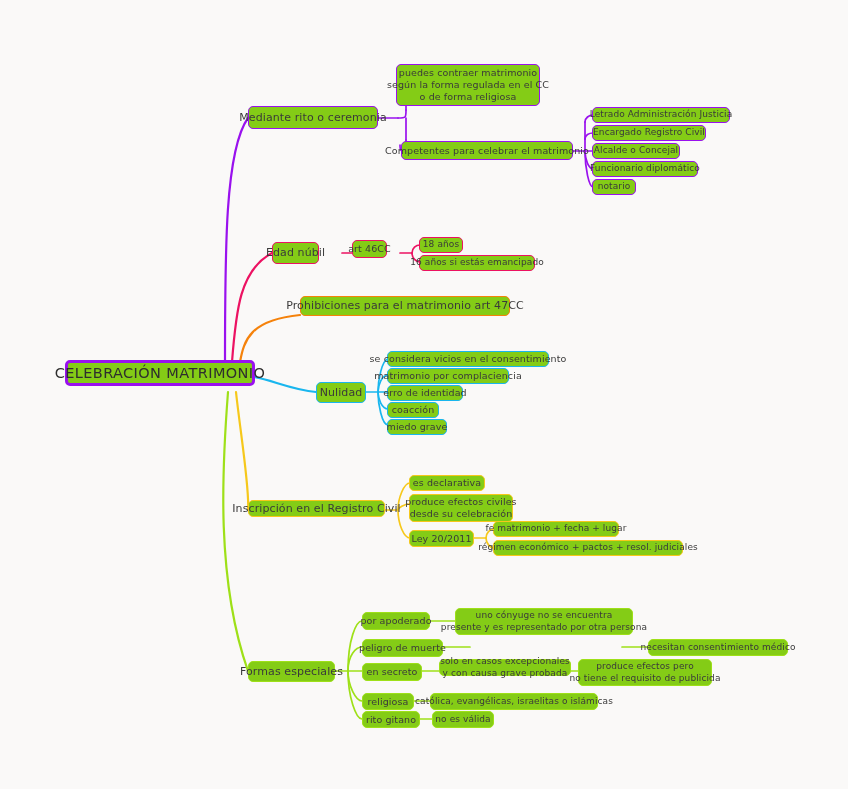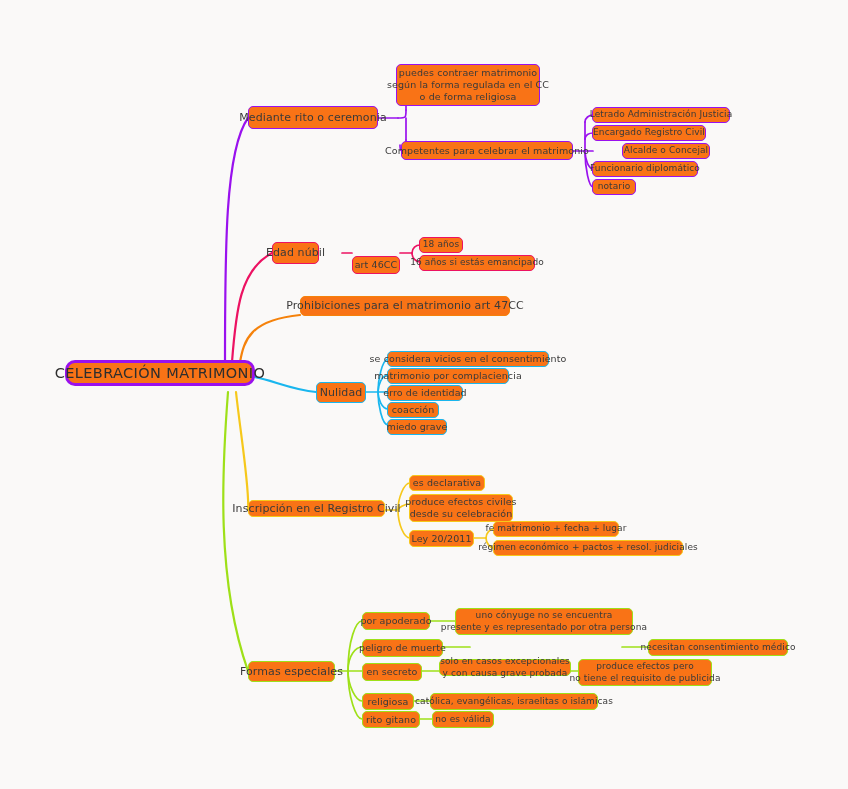--- a/index.html
+++ b/index.html
@@ -20,38 +20,38 @@
     position: absolute;
     left: 0;
     top: 0;
     width: 848px;
     height: 789px;
     pointer-events: none;
   }
   .node {
     position: absolute;
     box-sizing: border-box;
-    background: #f97316;
+    background: #84cc16;
     border-style: solid;
     border-width: 1.6px;
     border-radius: 5px;
     color: #3a3a3a;
     display: flex;
     align-items: center;
     justify-content: center;
     text-align: center;
     line-height: 1.25;
     white-space: pre;
     padding: 2px 6px;
     font-size: 9.5px;
     letter-spacing: 0.1px;
   }
   .node.root {
     border-width: 3px;
-    border-radius: 10px;
+    border-radius: 5px;
     font-size: 14.5px;
     letter-spacing: 0.4px;
     color: #2e2e2e;
     padding: 4px 12px;
   }
   .node.lvl1 {
     font-size: 11px;
     border-width: 1.8px;
     padding: 3px 9px;
   }
@@ -155,27 +155,27 @@
   <div class="node lvl1 c-purple" style="left:248px; top:106px; width:130px; height:23px;">Mediante rito o ceremonia</div>
 
   <div class="node lvl2 c-purple" style="left:396px; top:64px; width:144px; height:42px;">puedes contraer matrimonio
 según la forma regulada en el CC
 o de forma religiosa</div>
 
   <div class="node lvl2 c-purple" style="left:401px; top:141px; width:172px; height:19px;">Competentes para celebrar el matrimonio</div>
 
   <div class="node lvl3 c-purple" style="left:592px; top:107px; width:138px; height:16px;">Letrado Administración Justicia</div>
   <div class="node lvl3 c-purple" style="left:592px; top:125px; width:114px; height:16px;">Encargado Registro Civil</div>
-  <div class="node lvl3 c-purple" style="left:592px; top:143px; width:88px; height:16px;margin-left:30px;">Alcalde o Concejal</div>
+  <div class="node lvl3 c-purple" style="left:592px; top:143px; width:88px; height:16px;">Alcalde o Concejal</div>
   <div class="node lvl3 c-purple" style="left:592px; top:161px; width:106px; height:16px;">Funcionario diplomático</div>
   <div class="node lvl3 c-purple" style="left:592px; top:179px; width:44px; height:16px;">notario</div>
 
   <div class="node lvl1 c-crimson" style="left:272px; top:242px; width:47px; height:22px;">Edad núbil</div>
 
-  <div class="node lvl2 c-crimson" style="left:352px; top:256px; width:48px; height:18px;">art 46CC</div>
+  <div class="node lvl2 c-crimson" style="left:352px; top:240px; width:35px; height:18px;">art 46CC</div>
 
   <div class="node lvl3 c-crimson" style="left:419px; top:237px; width:44px; height:16px;">18 años</div>
   <div class="node lvl3 c-crimson" style="left:419px; top:255px; width:116px; height:16px;">16 años si estás emancipado</div>
 
   <div class="node lvl1 c-orange" style="left:300px; top:296px; width:210px; height:20px;">Prohibiciones para el matrimonio art 47CC</div>
 
   <div class="node lvl1 c-cyan" style="left:316px; top:382px; width:50px; height:21px;">Nulidad</div>
 
   <div class="node lvl2 c-cyan" style="left:387px; top:351px; width:162px; height:16px;">se considera vicios en el consentimiento</div>
   <div class="node lvl2 c-cyan" style="left:387px; top:368px; width:122px; height:16px;">matrimonio por complaciencia</div>

